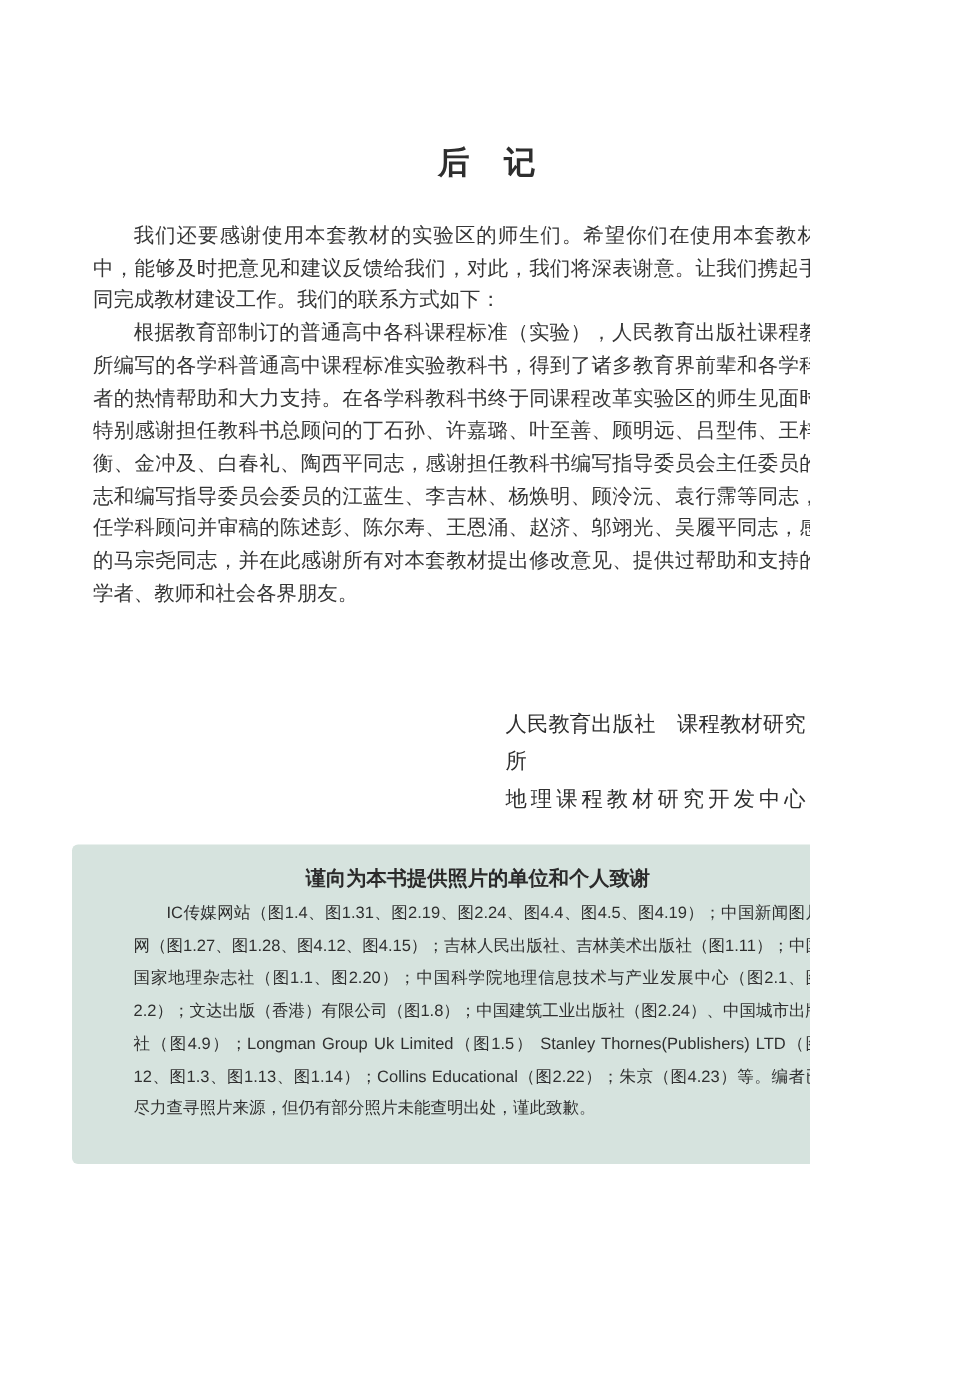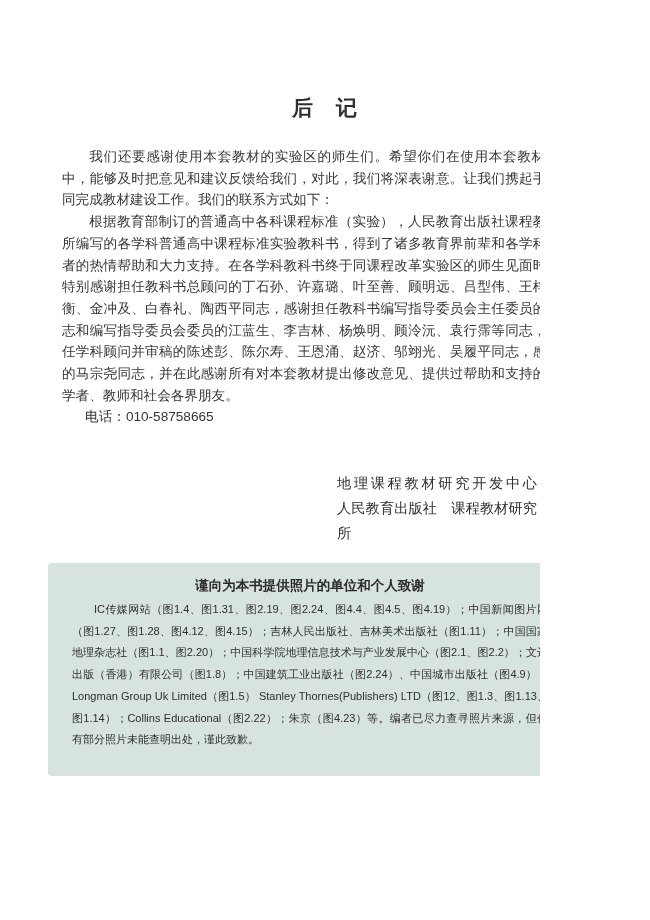--- a/index.html
+++ b/index.html
@@ -45,21 +45,21 @@
     text-align:justify;
     text-align-last:justify;
   }
   .credits-box {
     position:absolute;
     left:48px; top:563px;
     width:524px; height:213px;
     box-sizing:border-box;
     background:#d6e3de;
     border-radius:4px;
-    padding:13px 24px 0 24px;
+    padding:13px 24px 0 41px;
   }
   .credits-title {
     text-align:center;
     font-weight:bold;
     font-size:13.5px;
     line-height:19px;
     color:#2b2b2b;
   }
   .credits-body {
     margin-top:4px;
@@ -73,26 +73,25 @@
 </head>
 <body>
 
 <div class="page">
 
   <div class="page-title">后　记</div>
 
   <div class="body-text">
     <p>我们还要感谢使用本套教材的实验区的师生们。希望你们在使用本套教材的过程中，能够及时把意见和建议反馈给我们，对此，我们将深表谢意。让我们携起手来，共同完成教材建设工作。我们的联系方式如下：</p>
     <p>根据教育部制订的普通高中各科课程标准（实验），人民教育出版社课程教材研究所编写的各学科普通高中课程标准实验教科书，得到了诸多教育界前辈和各学科专家学者的热情帮助和大力支持。在各学科教科书终于同课程改革实验区的师生见面时，我们特别感谢担任教科书总顾问的丁石孙、许嘉璐、叶至善、顾明远、吕型伟、王梓坤、梁衡、金冲及、白春礼、陶西平同志，感谢担任教科书编写指导委员会主任委员的柳斌同志和编写指导委员会委员的江蓝生、李吉林、杨焕明、顾泠沅、袁行霈等同志，感谢担任学科顾问并审稿的陈述彭、陈尔寿、王恩涌、赵济、邬翊光、吴履平同志，感谢审图的马宗尧同志，并在此感谢所有对本套教材提出修改意见、提供过帮助和支持的专家、学者、教师和社会各界朋友。</p>
-    <div class="contact-line">电话：010-58758665</div>
   </div>
 
   <div class="signature">
+    <div class="sig-line">人民教育出版社　课程教材研究所</div>
     <div class="sig-line">地理课程教材研究开发中心</div>
-    <div class="sig-line">人民教育出版社　课程教材研究所</div>
   </div>
 
   <div class="credits-box">
     <div class="credits-title">谨向为本书提供照片的单位和个人致谢</div>
     <div class="credits-body">IC传媒网站（图1.4、图1.31、图2.19、图2.24、图4.4、图4.5、图4.19）；中国新闻图片网（图1.27、图1.28、图4.12、图4.15）；吉林人民出版社、吉林美术出版社（图1.11）；中国国家地理杂志社（图1.1、图2.20）；中国科学院地理信息技术与产业发展中心（图2.1、图2.2）；文达出版（香港）有限公司（图1.8）；中国建筑工业出版社（图2.24）、中国城市出版社（图4.9）；Longman Group Uk Limited（图1.5）  Stanley Thornes(Publishers) LTD（图12、图1.3、图1.13、图1.14）；Collins Educational（图2.22）；朱京（图4.23）等。编者已尽力查寻照片来源，但仍有部分照片未能查明出处，谨此致歉。</div>
   </div>
 
 </div>
 
 </body></html>

